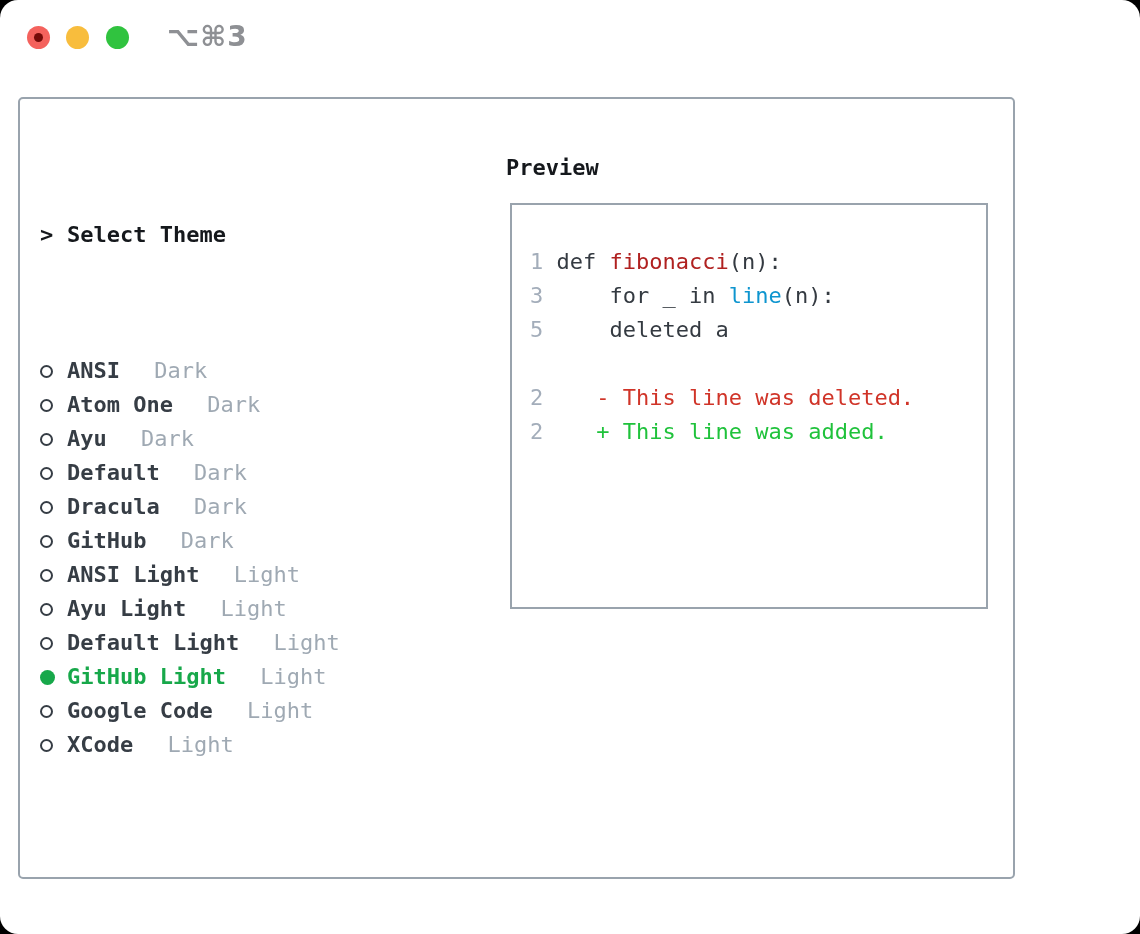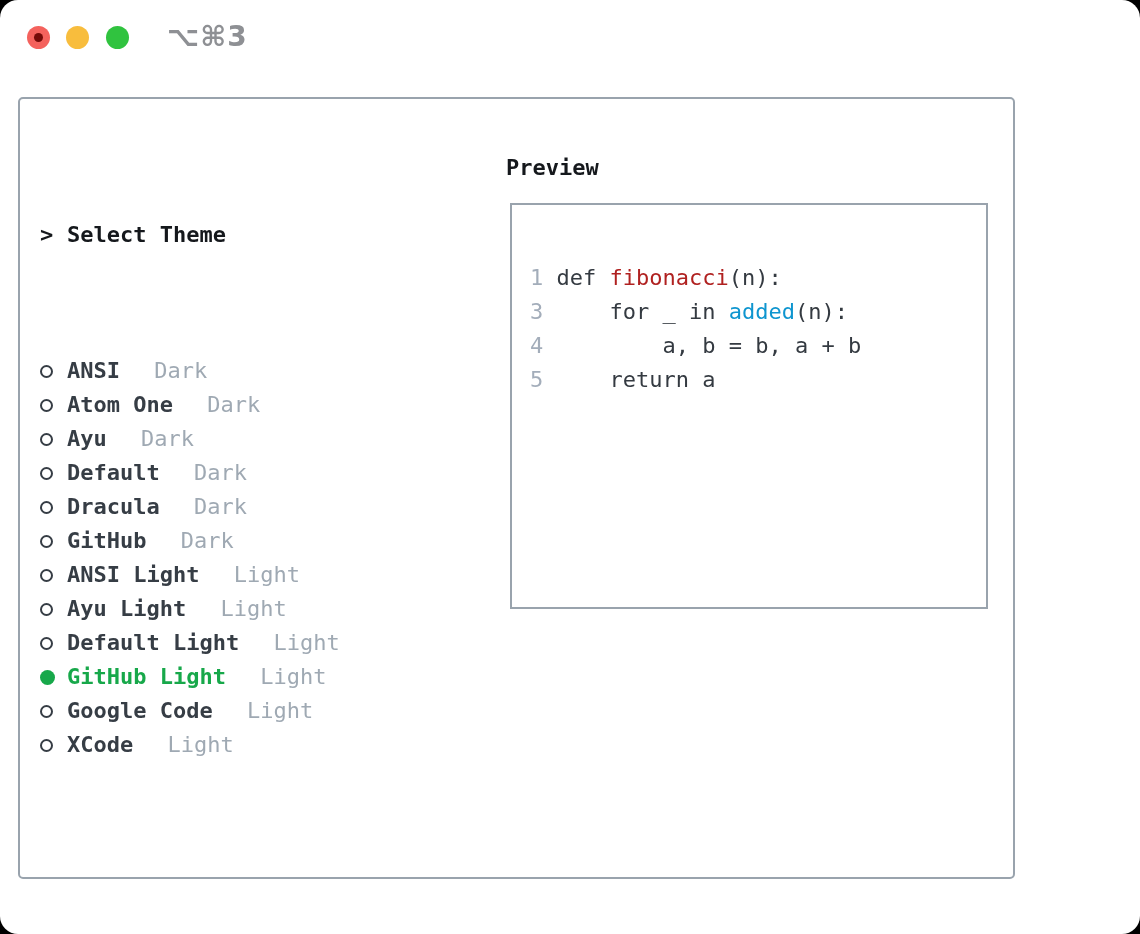--- a/index.html
+++ b/index.html
@@ -67,21 +67,21 @@
   
   .preview-title{
     position:absolute;left:486px;top:51px;height:34px;
     display:flex;align-items:center;
     font-size:22px;font-weight:bold;color:var(--headerText,#15181c);
   }
   .preview-box{
     position:absolute;left:490px;top:104px;width:478px;height:406px;
     border:2px solid var(--panelBorder,#99a3ad);
     background:var(--windowBg,#fff);
-    padding:22px 0 0 18px;
+    padding:6px 0 0 18px;
     overflow:hidden;
   }
   .pline{font-size:22px;line-height:34px;white-space:pre;}
   .seg-ln{color:var(--lineNumber,#a3adba);}
   .seg-pl{color:var(--codeText,#343a41);}
   .seg-fn{color:var(--funcRed,#b02120);}
   .seg-num{color:var(--numberTeal,#0d8084);}
   .seg-bi{color:var(--builtinBlue,#0e95cf);}
   .seg-ctx{color:var(--contextGray,#6e747e);}
   .seg-del{color:var(--deletedRed,#d03428);}
@@ -120,20 +120,21 @@
       
 
       
     </div>
 
     <div class="preview-title">Preview</div>
 
     <div class="preview-box" id="preview-box">
         <div class="pline">&nbsp;</div>
         <div class="pline"><span class="seg-ln">1</span><span class="seg-pl"> def </span><span class="seg-fn">fibonacci</span><span class="seg-pl">(n):</span></div>
-        <div class="pline"><span class="seg-ln">3</span><span class="seg-pl">     for _ in </span><span class="seg-bi">added</span><span class="seg-pl">(n):</span></div>
-        <div class="pline"><span class="seg-ln">4</span><span class="seg-pl">         a, b = b, a + b</span></div>
-        <div class="pline"><span class="seg-ln">5</span><span class="seg-pl">     return a</span></div>
+        <div class="pline"><span class="seg-ln">3</span><span class="seg-pl">     for _ in </span><span class="seg-bi">line</span><span class="seg-pl">(n):</span></div>
+        <div class="pline"><span class="seg-ln">5</span><span class="seg-pl">     deleted a</span></div>
         <div class="pline">&nbsp;</div>
+        <div class="pline"><span class="seg-ln">2</span><span class="seg-pl">    </span><span class="seg-del">- This line was deleted.</span></div>
+        <div class="pline"><span class="seg-ln">2</span><span class="seg-pl">    </span><span class="seg-add">+ This line was added.</span></div>
       </div>
 
   </div>
 </div>
 
 </body></html>

